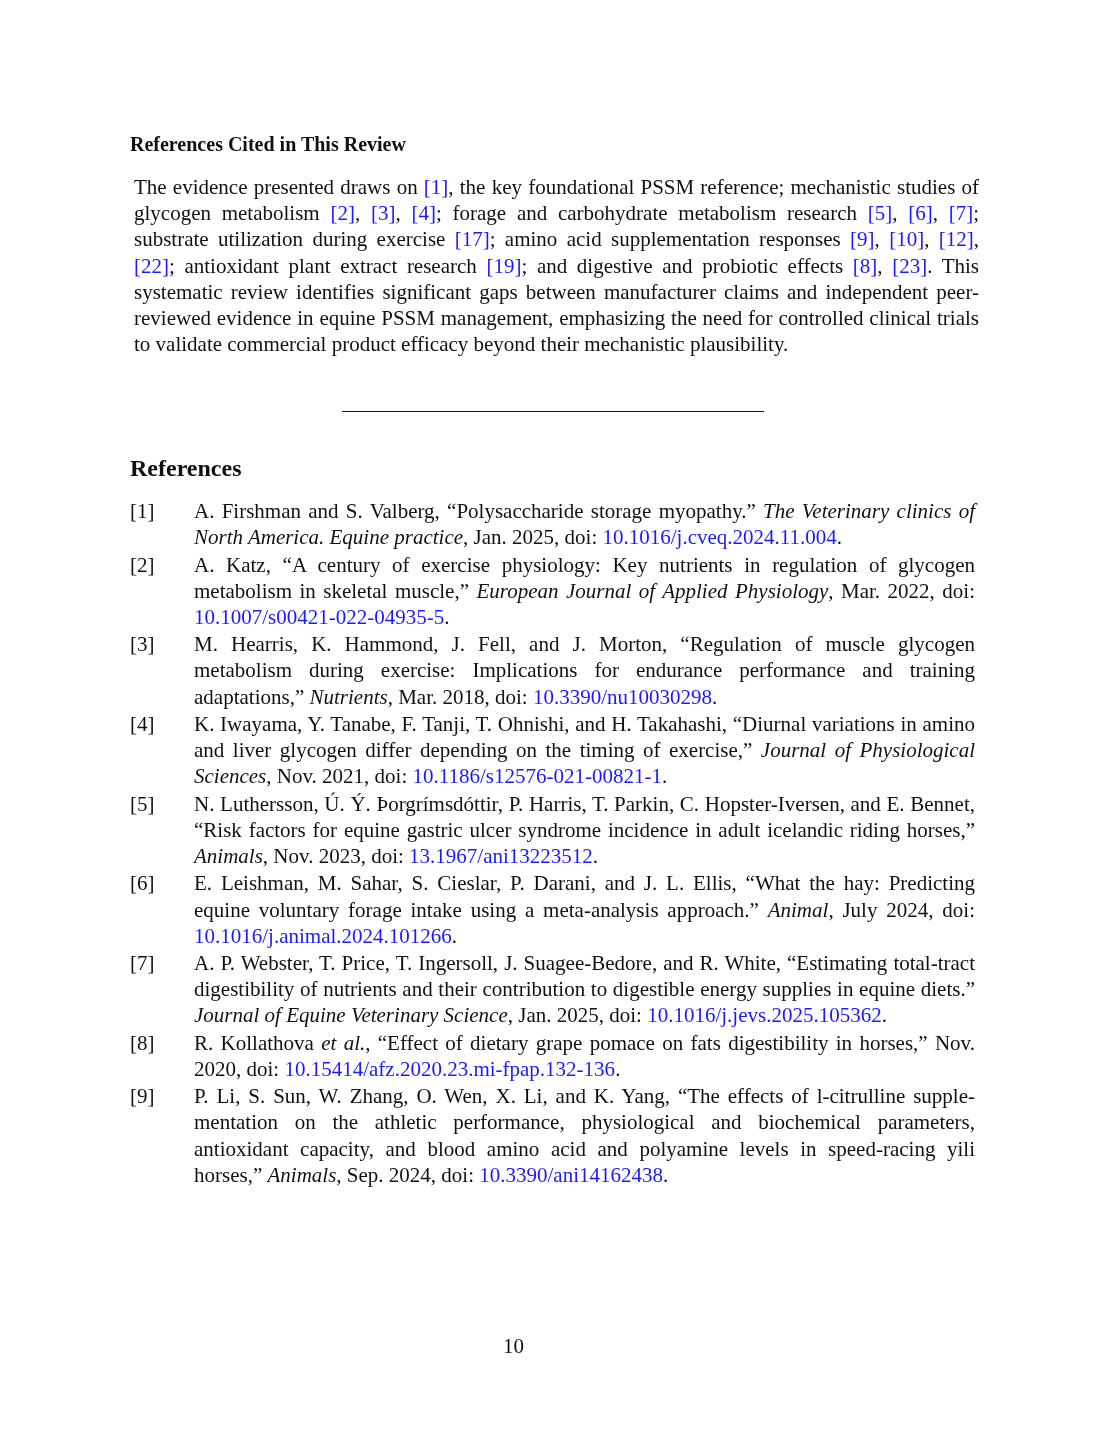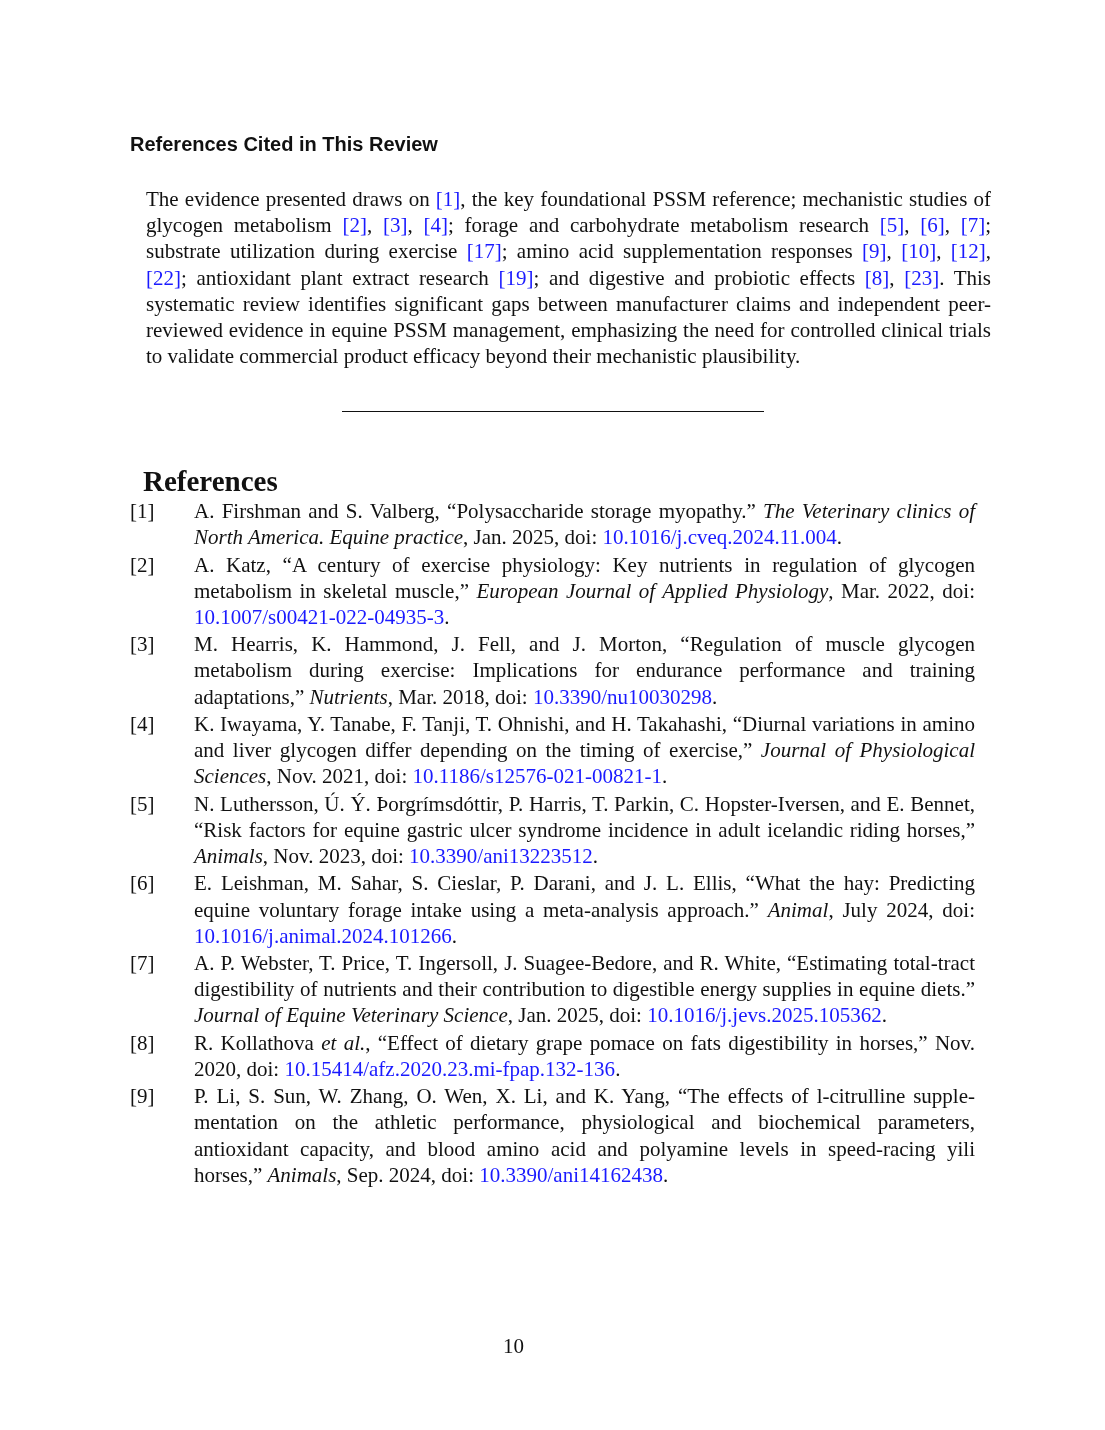--- a/index.html
+++ b/index.html
@@ -17,36 +17,36 @@
     .page {
       position: absolute;
       left: 130px;
       top: 0;
       width: 845px;
     }
     .subsection-title {
       position: absolute;
       top: 131px;
       left: 0;
-      font-family: Liberation Sans, sans-serif;
+      font-family: Liberation Serif, serif;
       font-weight: bold;
       font-size: 20px;
       line-height: 26px;
       margin: 0;
     }
     .intro {
       position: absolute;
       top: 170px;
       left: 0;
       width: 845px;
       font-family: "Liberation Serif", serif;
       font-size: 21px;
       line-height: 26.2px;
       text-align: justify;
-      margin: 16px;
+      margin: 4px;
       hyphens: manual;
     }
     .cite {
       color: #1a1aff;
       text-decoration: none;
       cursor: pointer;
     }
     .rule {
       position: absolute;
       top: 411px;
@@ -54,23 +54,23 @@
       width: 422px;
       height: 0;
       border-top: 1.5px solid #111111;
     }
     .section-title {
       position: absolute;
       top: 452px;
       left: 0;
       font-family: "Liberation Serif", serif;
       font-weight: bold;
-      font-size: 29px;
+      font-size: 24px;
       line-height: 32px;
-      margin: 13px;
+      margin: 0;
     }
     .reflist {
       position: absolute;
       top: 498px;
       left: 0;
       width: 845px;
       margin: 0;
       padding: 0;
       list-style: none;
     }
@@ -118,33 +118,33 @@
 
   <h2 class="section-title">References</h2>
 
   <ul class="reflist" id="reflist">
     <li class="ref">
       <span class="ref-label">[1]</span>
       <span>A. Firshman and S. Valberg, “Polysaccharide storage myopathy.” </span><span class="it">The Veterinary clinics of North America. Equine practice</span><span>, Jan. 2025, doi: </span><a class="doi">10.1016/j.cveq.2024.11.004</a><span>.</span>
     </li>
     <li class="ref">
       <span class="ref-label">[2]</span>
-      <span>A. Katz, “A century of exercise physiology: Key nutrients in regulation of glycogen metabolism in skeletal muscle,” </span><span class="it">European Journal of Applied Physiology</span><span>, Mar. 2022, doi: </span><a class="doi">10.1007/s00421-022-04935-3</a><span>.</span>
+      <span>A. Katz, “A century of exercise physiology: Key nutrients in regulation of glycogen metabolism in skeletal muscle,” </span><span class="it">European Journal of Applied Physiology</span><span>, Mar. 2022, doi: </span><a class="doi">10.1007/s00421-022-04935-5</a><span>.</span>
     </li>
     <li class="ref">
       <span class="ref-label">[3]</span>
       <span>M. Hearris, K. Hammond, J. Fell, and J. Morton, “Regulation of muscle glycogen metabolism during exercise: Implications for endurance performance and training adaptations,” </span><span class="it">Nutrients</span><span>, Mar. 2018, doi: </span><a class="doi">10.3390/nu10030298</a><span>.</span>
     </li>
     <li class="ref">
       <span class="ref-label">[4]</span>
       <span>K. Iwayama, Y. Tanabe, F. Tanji, T. Ohnishi, and H. Takahashi, “Diurnal variations in amino and liver glycogen differ depending on the timing of exercise,” </span><span class="it">Journal of Physiological Sciences</span><span>, Nov. 2021, doi: </span><a class="doi">10.1186/s12576-021-00821-1</a><span>.</span>
     </li>
     <li class="ref">
       <span class="ref-label">[5]</span>
-      <span>N. Luthersson, Ú. Ý. Þorgrímsdóttir, P. Harris, T. Parkin, C. Hopster-Iversen, and E. Bennet, “Risk factors for equine gastric ulcer syndrome incidence in adult icelandic riding horses,” </span><span class="it">Animals</span><span>, Nov. 2023, doi: </span><a class="doi">10.3390/ani13223512</a><span>.</span>
+      <span>N. Luthersson, Ú. Ý. Þorgrímsdóttir, P. Harris, T. Parkin, C. Hopster-Iversen, and E. Bennet, “Risk factors for equine gastric ulcer syndrome incidence in adult icelandic riding horses,” </span><span class="it">Animals</span><span>, Nov. 2023, doi: </span><a class="doi">13.1967/ani13223512</a><span>.</span>
     </li>
     <li class="ref">
       <span class="ref-label">[6]</span>
       <span>E. Leishman, M. Sahar, S. Cieslar, P. Darani, and J. L. Ellis, “What the hay: Predicting equine voluntary forage intake using a meta-analysis approach.” </span><span class="it">Animal</span><span>, July 2024, doi: </span><a class="doi">10.1016/j.animal.2024.101266</a><span>.</span>
     </li>
     <li class="ref">
       <span class="ref-label">[7]</span>
       <span>A. P. Webster, T. Price, T. Ingersoll, J. Suagee-Bedore, and R. White, “Estimat­ing total-tract digestibility of nutrients and their contribution to digestible energy supplies in equine diets.” </span><span class="it">Journal of Equine Veterinary Science</span><span>, Jan. 2025, doi: </span><a class="doi">10.1016/j.jevs.2025.105362</a><span>.</span>
     </li>
     <li class="ref">

